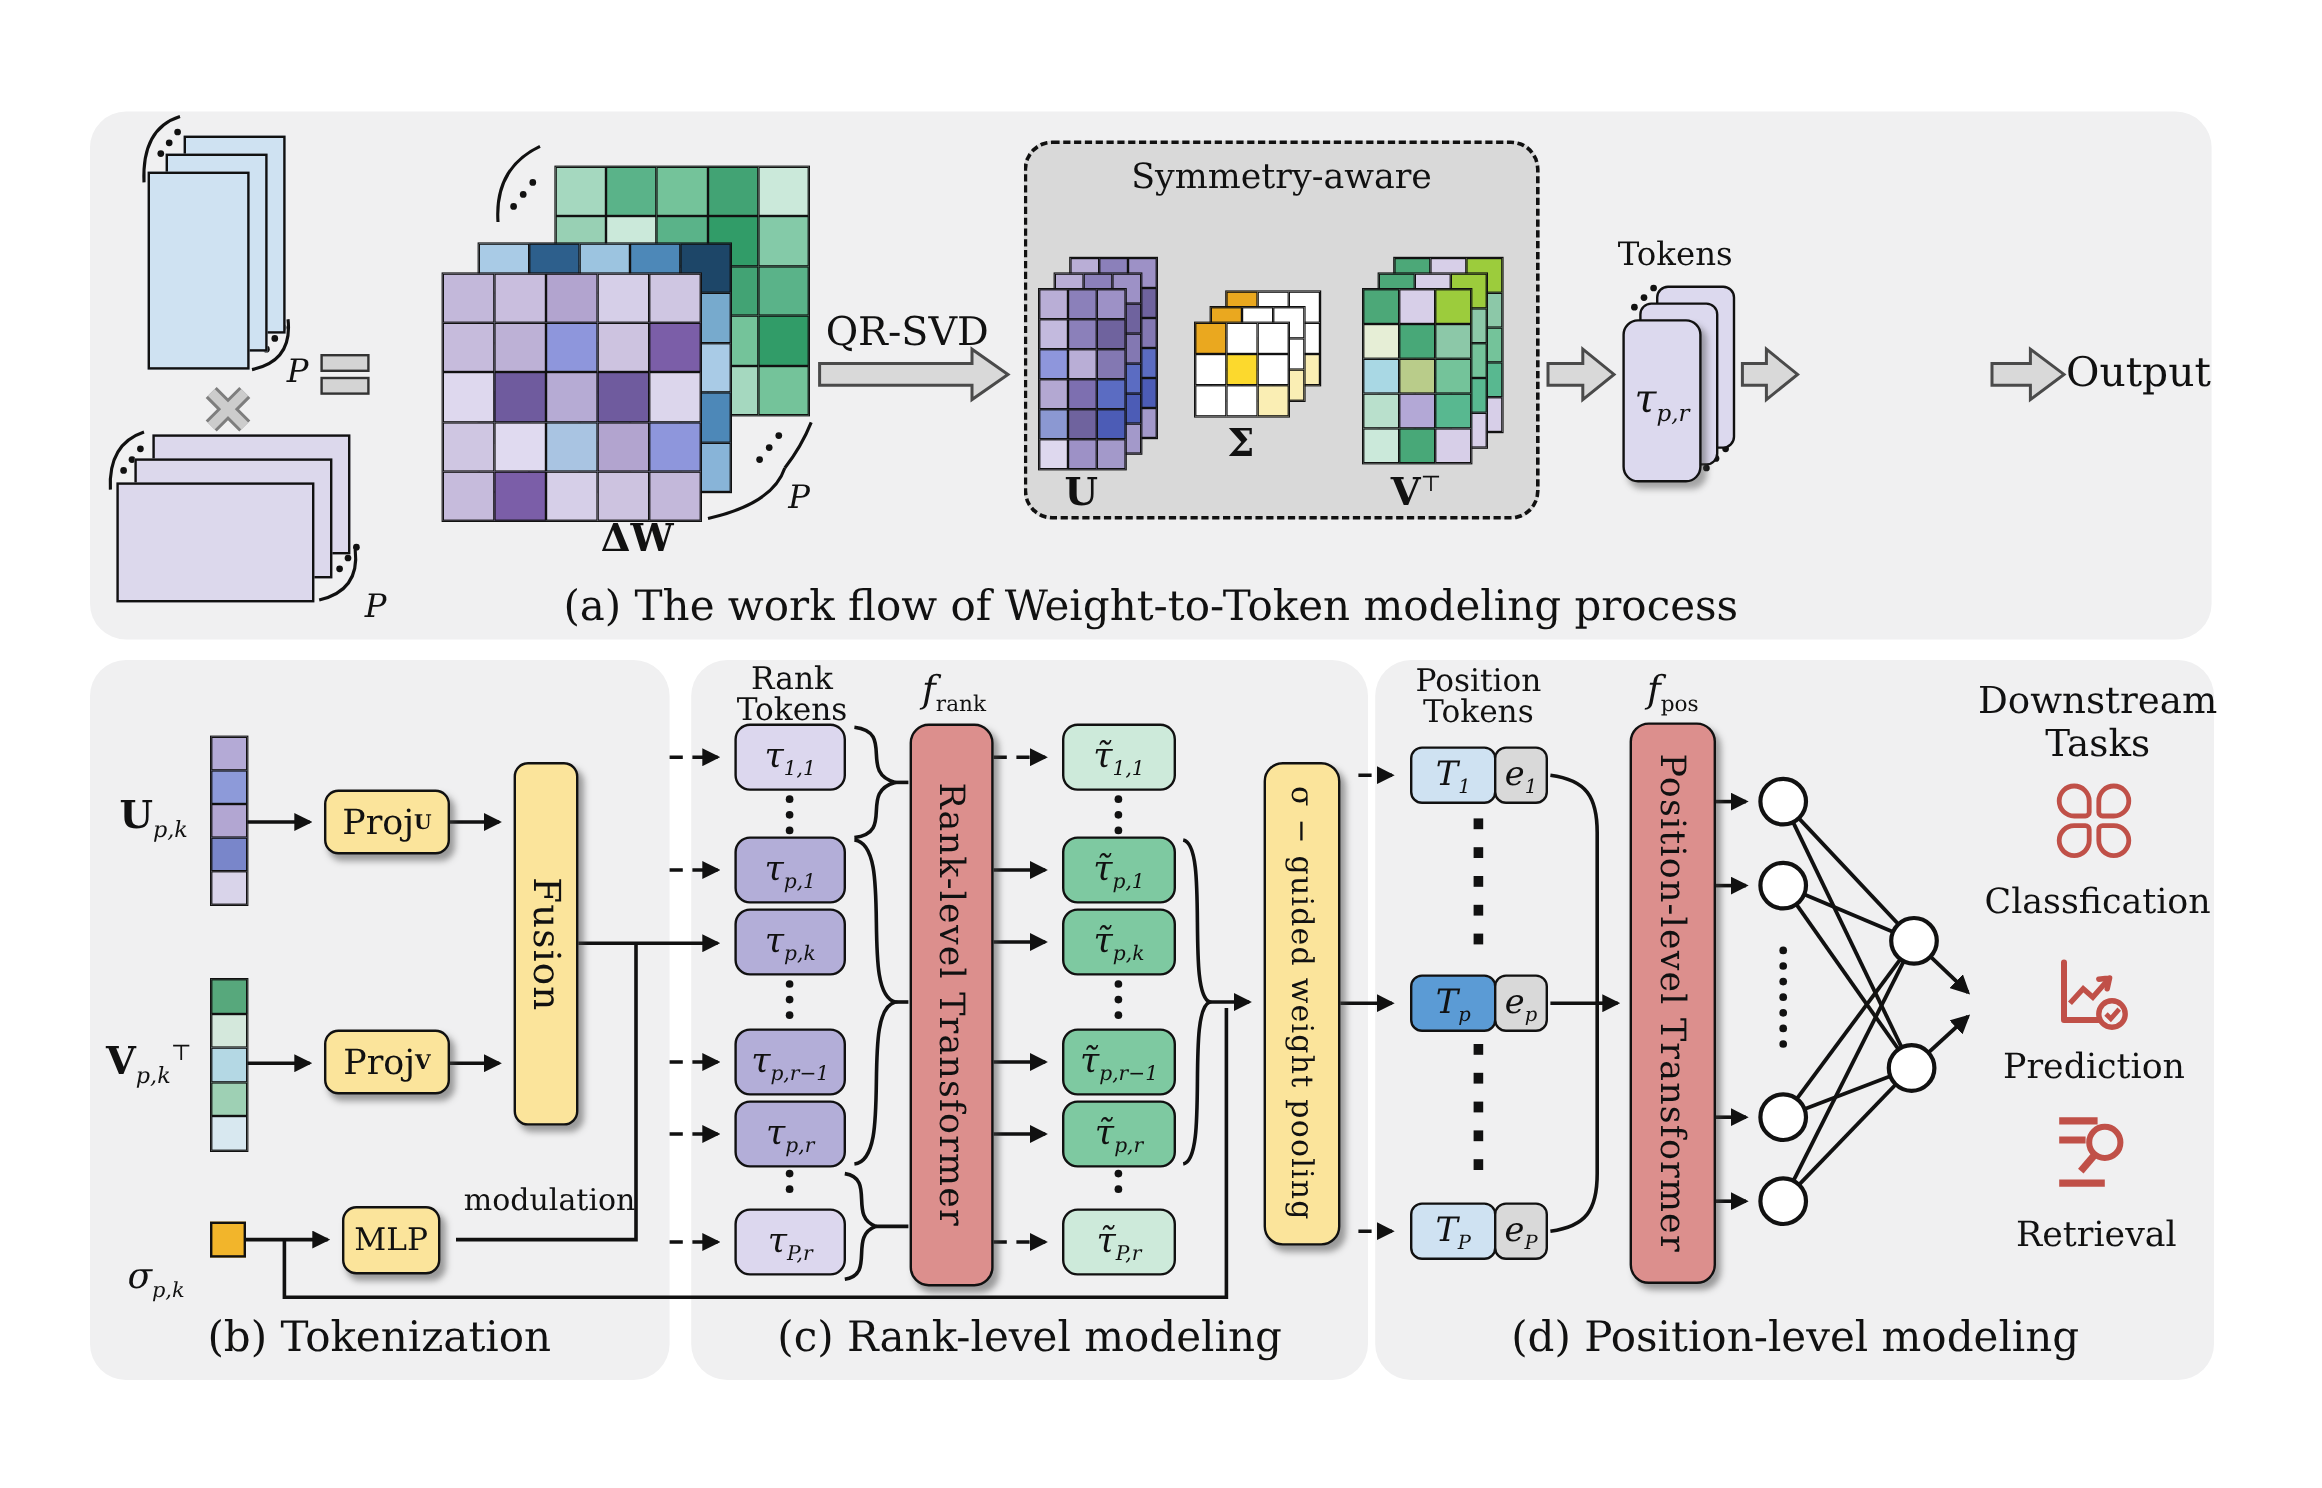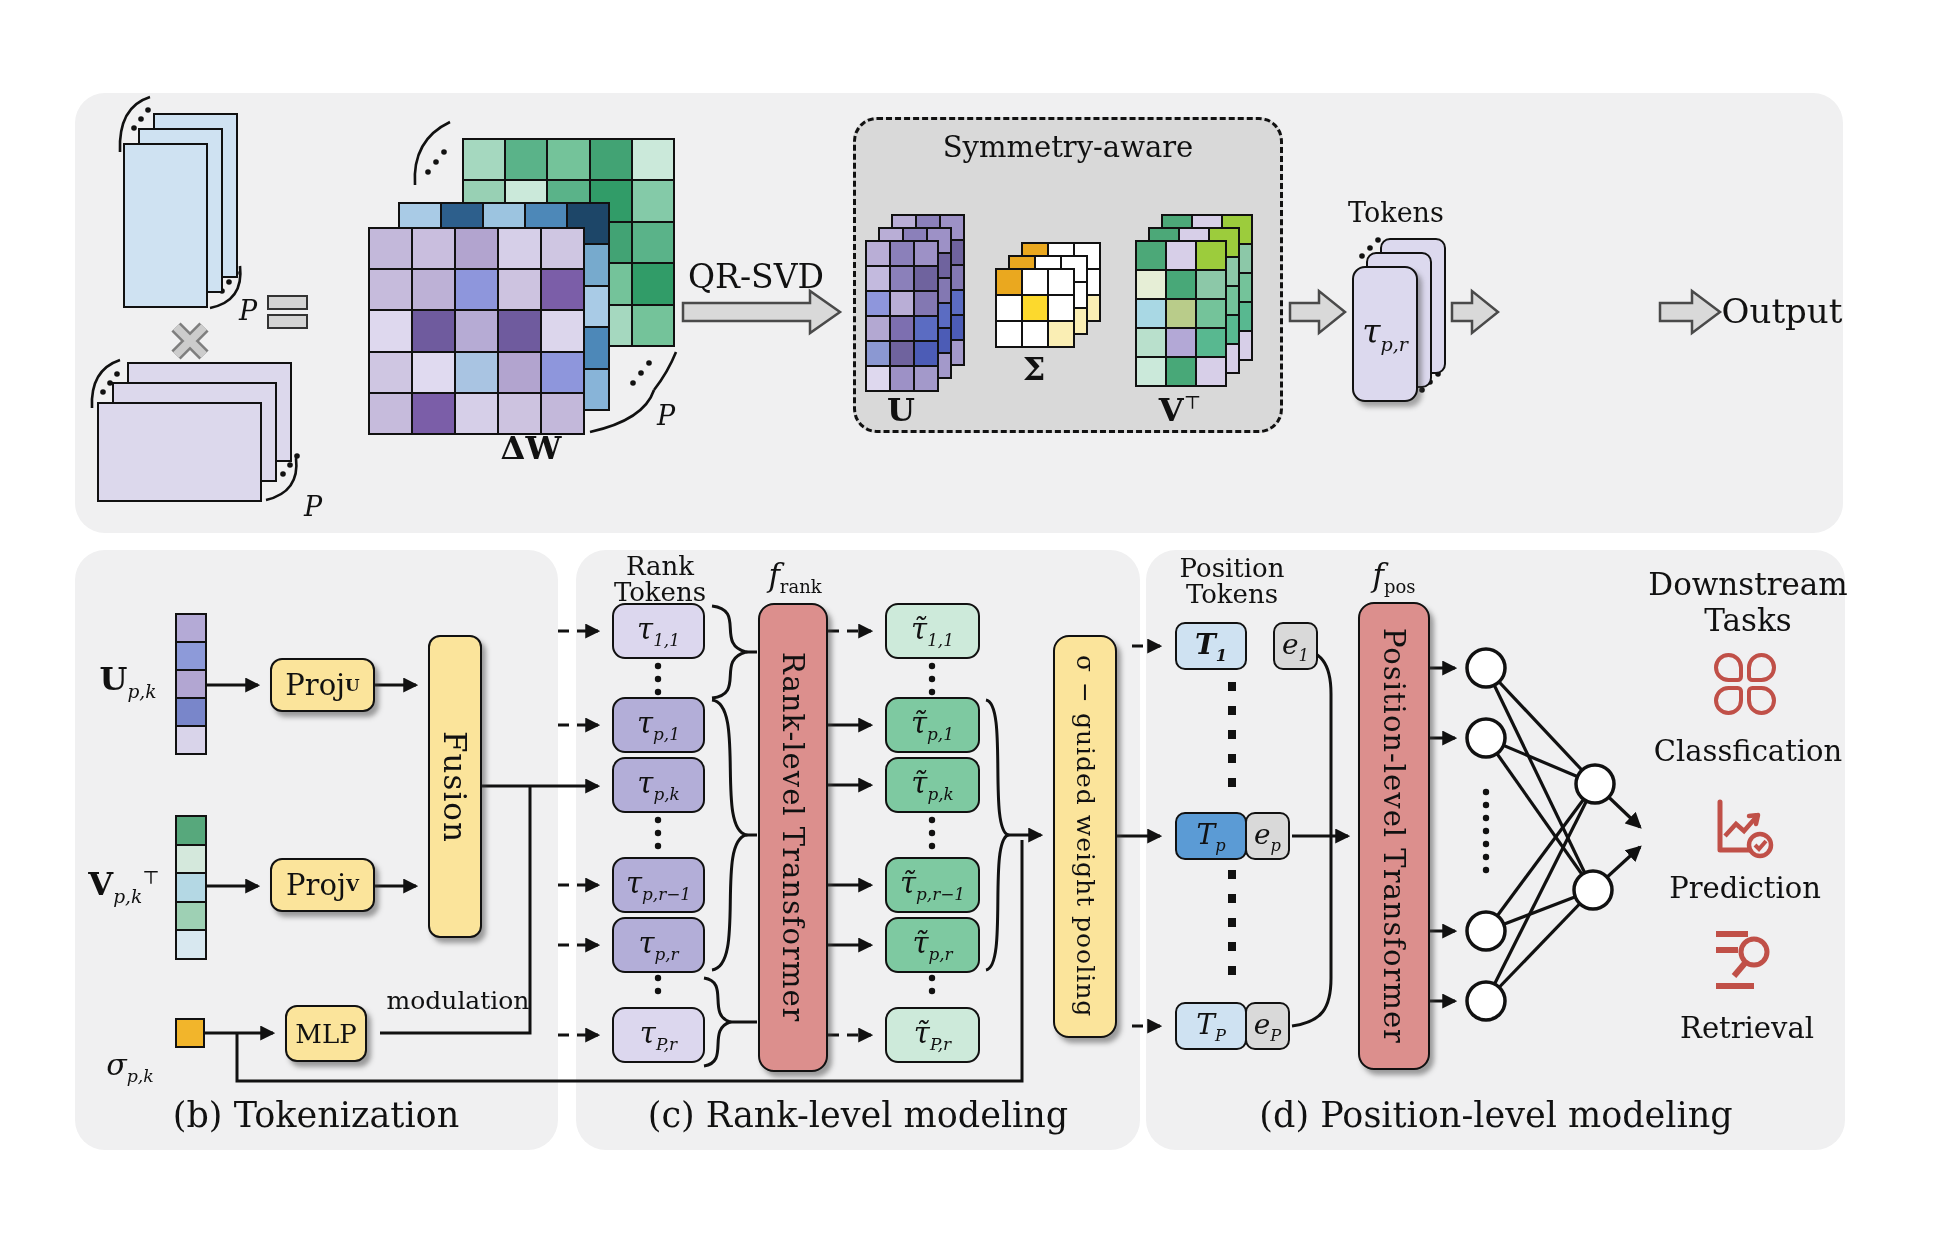--- a/index.html
+++ b/index.html
@@ -218,20 +218,21 @@
   <div class="dashedbox z1" style="left:853px;top:117px;width:430px;height:316px;"></div>
   <div class="abs ctr z2" style="left:1068px;top:147px;font-size:29px;">Symmetry-aware</div>
   <div class="abs ctr bold z2" style="left:901px;top:410px;font-size:32px;">U</div>
   <div class="abs ctr bold z2" style="left:1034px;top:369px;font-size:32px;">Σ</div>
   <div class="abs ctr bold z2" style="left:1180px;top:410px;font-size:32px;"><span>V</span><sup style="font-weight:normal">⊤</sup></div>
 
   <div class="abs ctr z2" style="left:1396px;top:212px;font-size:27px;">Tokens</div>
   <div class="abs ctr it z2" style="left:1430px;top:262px;font-size:18px;">,1</div>
 
   <div class="abs ctr z2" style="left:1782px;top:311px;font-size:34px;">Output</div>
+  <div class="abs ctr cap z2" style="left:959px;top:506px;">(a) The work flow of Weight-to-Token modeling process</div>
 
   <div class="abs ctr z2" style="left:128px;top:681px;font-size:32px;"><b>U</b><sub>p,k</sub></div>
   <div class="abs ctr z2" style="left:124px;top:886px;font-size:32px;"><b>V</b><sub>p,k</sub><sup>⊤</sup></div>
   <div class="abs ctr z2 it" style="left:130px;top:1034px;font-size:30px;margin-top:32px;"><span>σ</span><sub>p,k</sub></div>
   <div class="card z2" style="left:175px;top:1018px;width:30px;height:30px;background:#f2b52b;"></div>
 
   <div class="ybox z2" style="left:270px;top:658px;width:105px;height:54px;font-size:29px;">
       <span>Proj</span>
       <sub class="bold" style="font-style:normal">U</sub>
     </div>
@@ -577,24 +578,24 @@
       </div>
       <div class="tok z2" style="left:885px;top:857px;width:95px;height:56px;background:#7ec9a1;">
         <span>τ̃<sub>p,r−1</sub></span>
       </div>
       <div class="tok z2" style="left:885px;top:917px;width:95px;height:56px;background:#7ec9a1;">
         <span>τ̃<sub>p,r</sub></span>
       </div>
       <div class="tok z2" style="left:885px;top:1007px;width:95px;height:56px;background:#cdeada;">
         <span>τ̃<sub>P,r</sub></span>
       </div>
-      <div class="tok z2" style="left:1175px;top:622px;width:72px;height:48px;background:#cfe2f2;border-radius:10px;font-size:28px;font-weight:bold;">
+      <div class="tok z2" style="left:1175px;top:622px;width:72px;height:48px;background:#cfe2f2;border-radius:10px;font-size:28px;">
         <span>T<sub>1</sub></span>
       </div>
-      <div class="tok z2" style="left:1245px;top:622px;width:45px;height:48px;background:#d9d9d9;border-radius:10px;font-size:28px;margin-left:28px;">
+      <div class="tok z2" style="left:1245px;top:622px;width:45px;height:48px;background:#d9d9d9;border-radius:10px;font-size:28px;">
         <span>e<sub>1</sub></span>
       </div>
       <div class="tok z2" style="left:1175px;top:812px;width:72px;height:48px;background:#5b9bd5;border-radius:10px;font-size:28px;">
         <span>T<sub>p</sub></span>
       </div>
       <div class="tok z2" style="left:1245px;top:812px;width:45px;height:48px;background:#d9d9d9;border-radius:10px;font-size:28px;">
         <span>e<sub>p</sub></span>
       </div>
       <div class="tok z2" style="left:1175px;top:1002px;width:72px;height:48px;background:#cfe2f2;border-radius:10px;font-size:28px;">
         <span>T<sub>P</sub></span>

